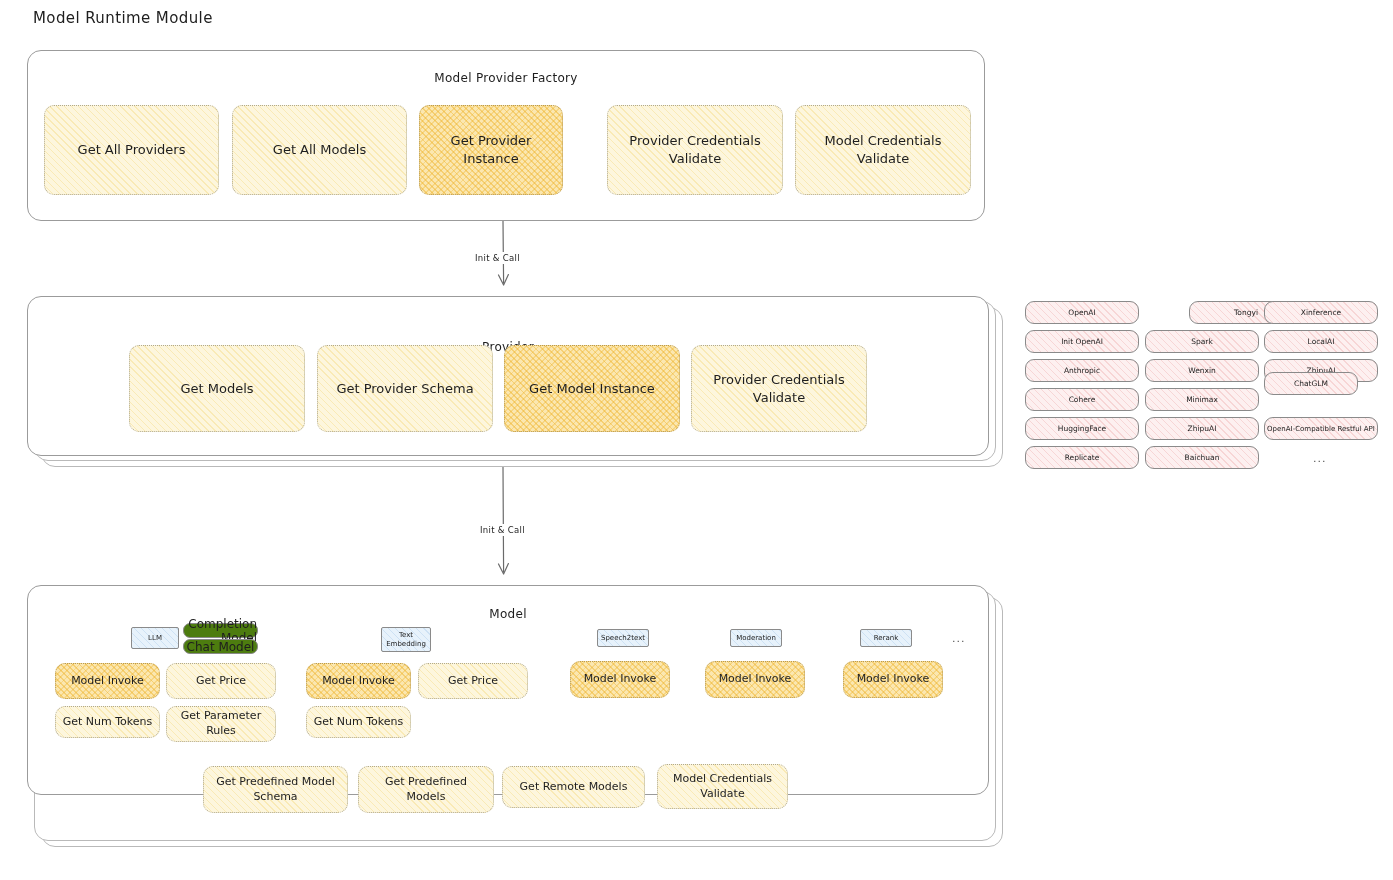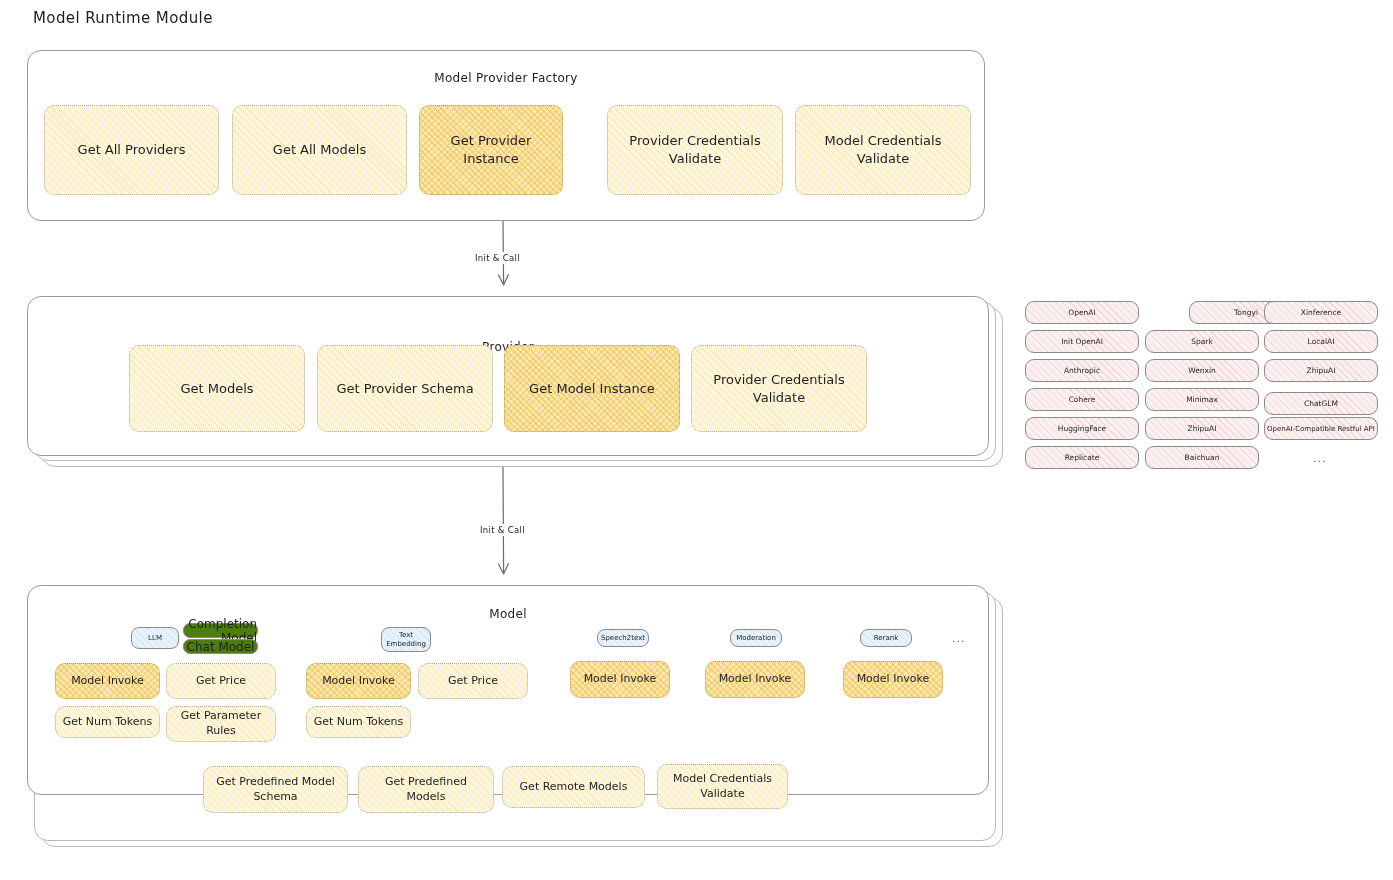--- a/index.html
+++ b/index.html
@@ -67,21 +67,21 @@
     border-radius:9px;
     background-color:#fdf0f0;
     background-image:repeating-linear-gradient(45deg,
         rgba(226,120,120,.22) 0px, rgba(226,120,120,.22) 1px,
         rgba(255,255,255,0) 1px, rgba(255,255,255,0) 5px);
     display:flex;align-items:center;justify-content:center;
     font-size:7.5px;color:#1e1e1e;text-align:center;
   }
   
   .b-chip{
-    border:1.1px solid #8a8a8a;border-radius:8px;
+    border:1.1px solid #8a8a8a;border-radius:2px;
     background-color:#e7f2fb;
     background-image:repeating-linear-gradient(45deg,
         rgba(90,150,210,.18) 0px, rgba(90,150,210,.18) 1px,
         rgba(255,255,255,0) 1px, rgba(255,255,255,0) 5px);
     display:flex;align-items:center;justify-content:center;
     font-size:7px;color:#1e1e1e;text-align:center;line-height:1.2;
   }
   
   .w-chip{
     border:1.1px solid #8a8a8a;border-radius:7px;background:#4d7c0f;
@@ -148,21 +148,21 @@
   <div class="abs p-chip" style="left:1145px;top:301px;width:114px;height:23px;margin-left:44px;">Tongyi</div>
   <div class="abs p-chip" style="left:1145px;top:330px;width:114px;height:23px;">Spark</div>
   <div class="abs p-chip" style="left:1145px;top:359px;width:114px;height:23px;">Wenxin</div>
   <div class="abs p-chip" style="left:1145px;top:388px;width:114px;height:23px;">Minimax</div>
   <div class="abs p-chip" style="left:1145px;top:417px;width:114px;height:23px;">ZhipuAI</div>
   <div class="abs p-chip" style="left:1145px;top:446px;width:114px;height:23px;">Baichuan</div>
 
   <div class="abs p-chip" style="left:1264px;top:301px;width:114px;height:23px;">Xinference</div>
   <div class="abs p-chip" style="left:1264px;top:330px;width:114px;height:23px;">LocalAI</div>
   <div class="abs p-chip" style="left:1264px;top:359px;width:114px;height:23px;">ZhipuAI</div>
-  <div class="abs p-chip" style="left:1264px;top:392px;width:114px;height:23px;">ChatGLM</div>
+  <div class="abs p-chip" style="left:1264px;top:372px;width:94px;height:23px;">ChatGLM</div>
   <div class="abs p-chip" style="left:1264px;top:417px;width:114px;height:23px;font-size:7px;">OpenAI-Compatible Restful API</div>
   <div class="dots" style="left:1313px;top:452px;">...</div>
 
   <svg class="abs" style="left:480px;top:467px;width:60px;height:120px;" viewBox="0 0 60 120">
     <path d="M23,0 L23.6,105" stroke="#6a6a6a" stroke-width="1.2" fill="none" stroke-linecap="round"></path>
     <path d="M18.5,97 L23.6,107 L28.4,96.5" stroke="#6a6a6a" stroke-width="1.2" fill="none" stroke-linecap="round" stroke-linejoin="round"></path>
   </svg>
   <div class="arrow-label" style="left:478px;top:524px;background:#fff;padding:1px 2px;">Init &amp; Call</div>
 
   <div class="abs panel-shadow" style="left:41px;top:597px;width:962px;height:250px;"></div>

